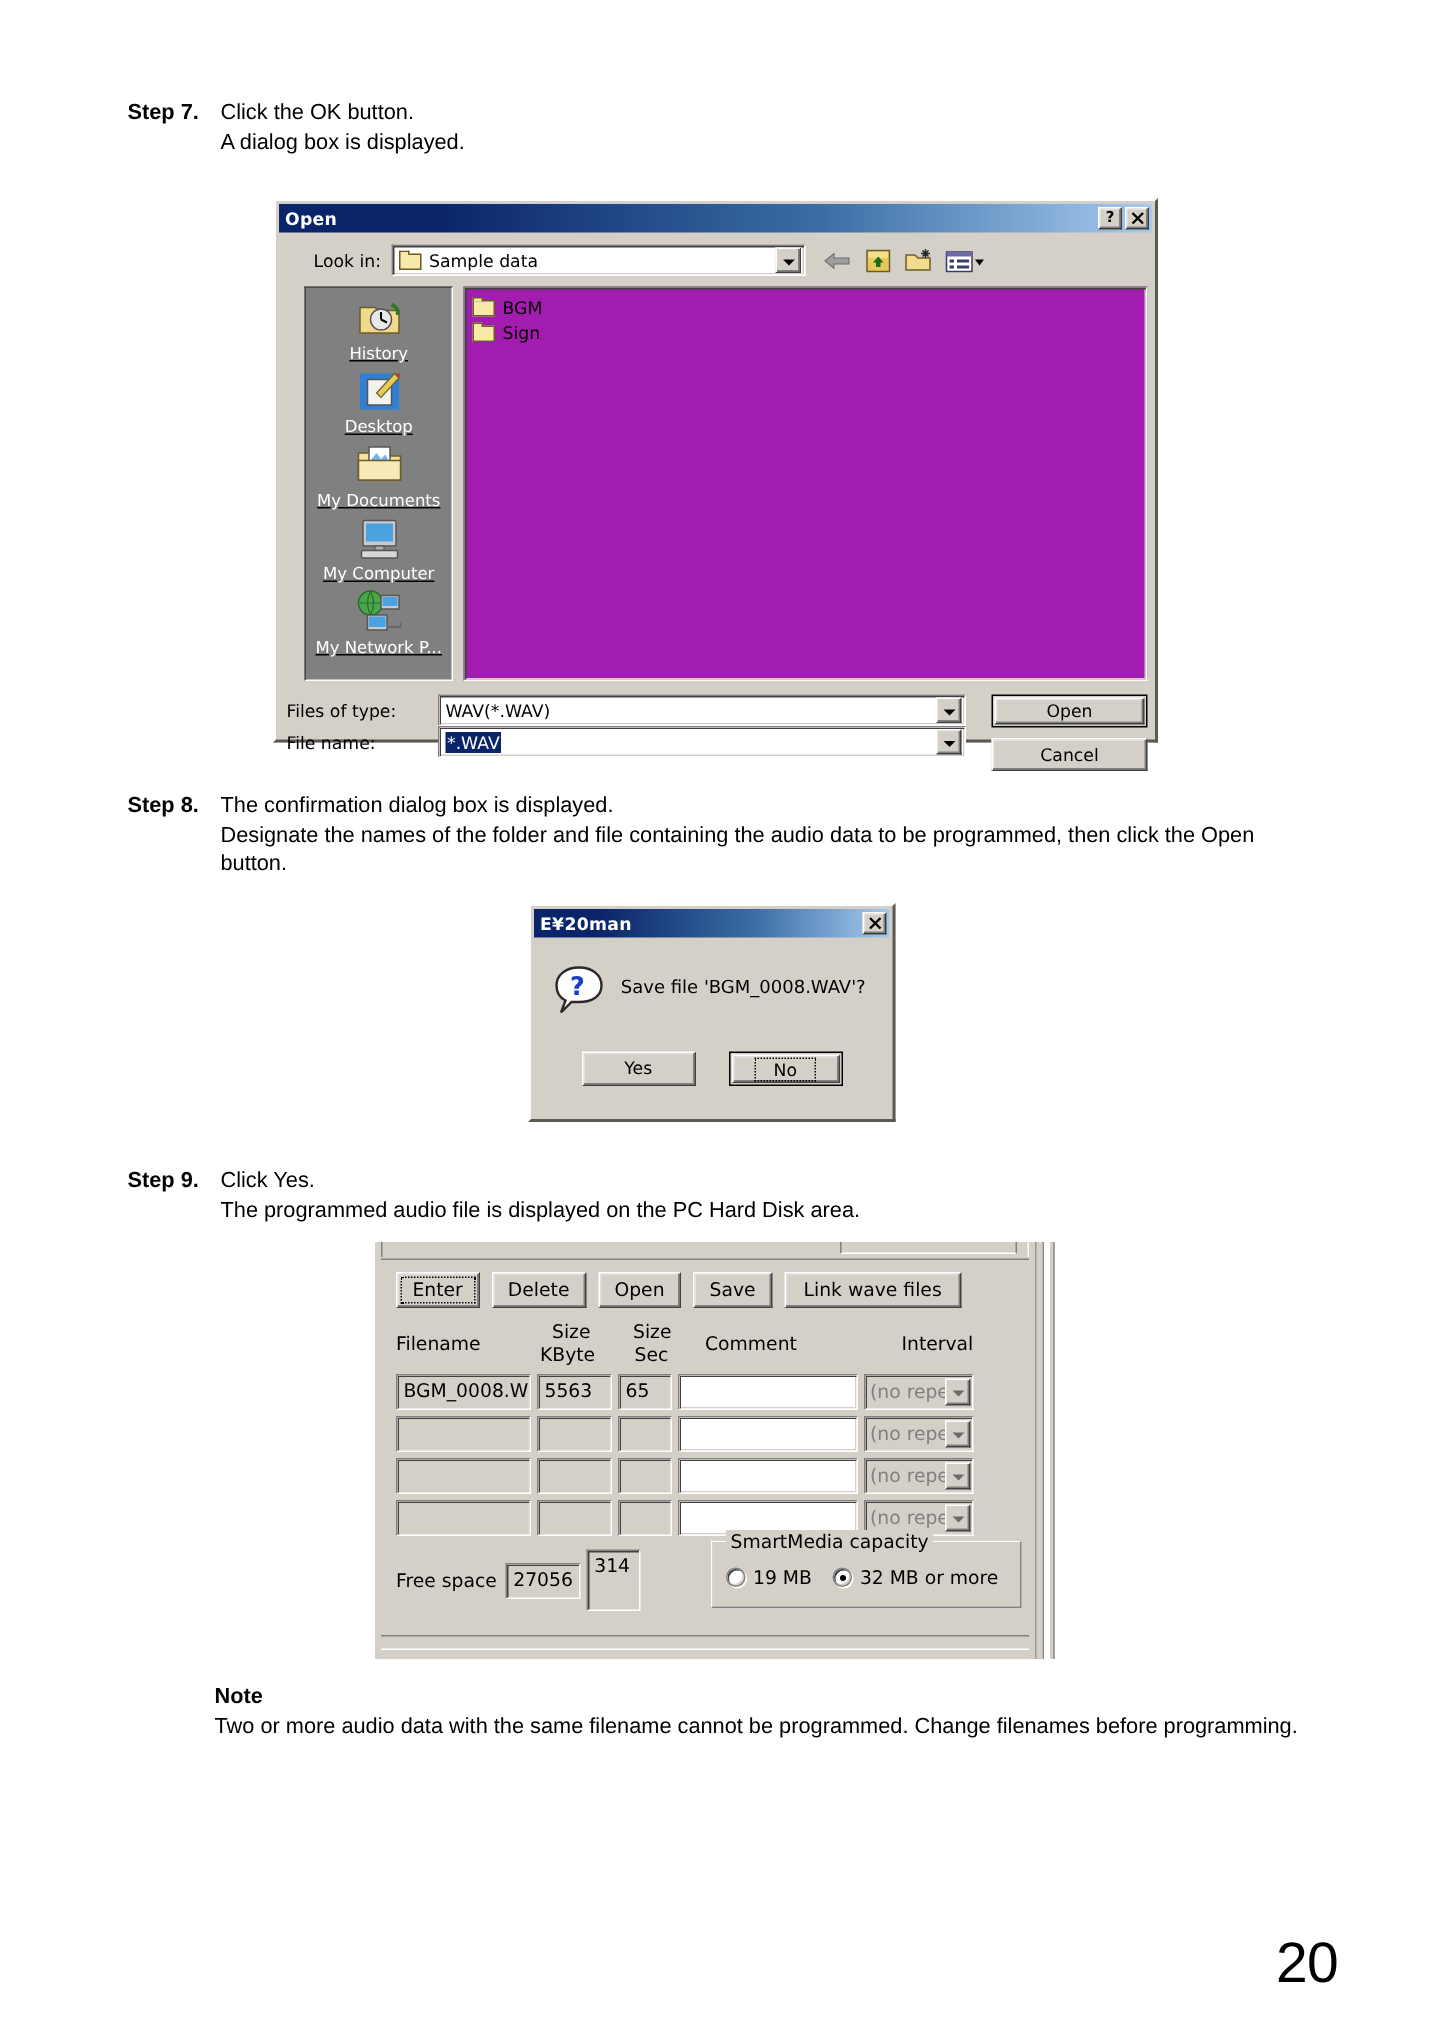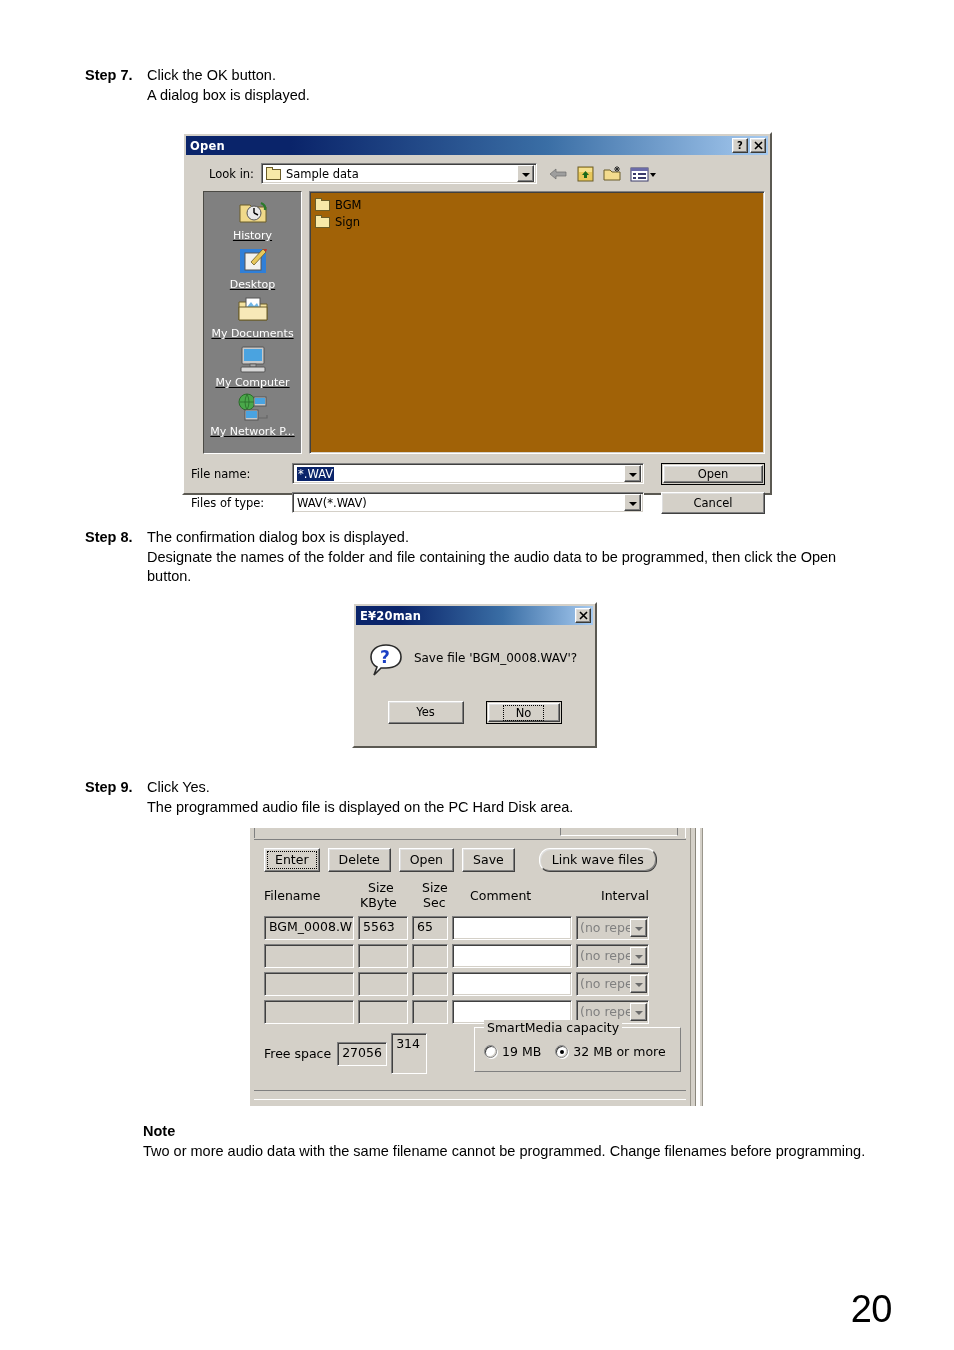--- a/index.html
+++ b/index.html
@@ -206,21 +206,21 @@
     line-height: 13px;
   }
   .place-icon {
     width: 32px;
     height: 32px;
     margin: 0 auto 1px auto;
     position: relative;
   }
   .file-list {
     flex: 1;
-    background: #a16207;
+    background: #a21caf;
     margin-left: 7px;
     margin-right: 3px;
     height: 263px;
     border-top: 1px solid #808080;
     border-left: 1px solid #808080;
     border-right: 1px solid #ffffff;
     border-bottom: 1px solid #ffffff;
     box-shadow: inset 1px 1px 0 #404040, inset -1px -1px 0 #d4d0c8;
     box-sizing: border-box;
     padding: 4px 0 0 5px;
@@ -704,38 +704,38 @@
       </div>
       <div class="file-item">
         <span class="folder-ico"></span>
         <span>Sign</span>
       </div>
     </div>
   </div>
 
   <div class="bottom-area">
     <div class="bottom-left">
+      <div class="field-row" style="margin-bottom:0;">
+        <div class="field-label">Files of type:</div>
+        <div class="combo" style="flex:1;">
+          <div class="combo-text">
+              <span>WAV(*.WAV)</span>
+            </div>
+          <div class="combo-arrow"></div>
+        </div>
+      </div>
       <div class="field-row">
         <div class="field-label">File name:</div>
         <div class="combo" style="flex:1;">
           <div class="combo-text">
               <span class="sel-text">*.WAV</span>
             </div>
           <div class="combo-arrow"></div>
         </div>
       </div>
-      <div class="field-row" style="margin-bottom:0;">
-        <div class="field-label">Files of type:</div>
-        <div class="combo" style="flex:1;">
-          <div class="combo-text">
-              <span>WAV(*.WAV)</span>
-            </div>
-          <div class="combo-arrow"></div>
-        </div>
-      </div>
     </div>
     <div class="bottom-right">
       <div class="btn btn-default" style="height:22px; margin-bottom:7px;">
         <div class="btn-inner">
             <span>Open</span>
           </div>
       </div>
       <div class="btn" style="height:22px; line-height:20px;">
         <span>Cancel</span>
       </div>
@@ -804,21 +804,21 @@
       </div>
       <div class="btn hd-btn">
         <span>Delete</span>
       </div>
       <div class="btn hd-btn">
         <span>Open</span>
       </div>
       <div class="btn hd-btn">
         <span>Save</span>
       </div>
-      <div class="btn hd-btn" style="margin-left:16px; padding:0 12px;border-radius:11px;">
+      <div class="btn hd-btn" style="padding:0 12px;">
         <span>Link wave files</span>
       </div>
     </div>
 
     <div class="hd-headers">
       <span style="left:0px; top:9px;">Filename</span>
       <span style="left:104px; top:1px;">Size</span>
       <span style="left:96px; top:16px;">KByte</span>
       <span style="left:158px; top:1px;">Size</span>
       <span style="left:159px; top:16px;">Sec</span>

